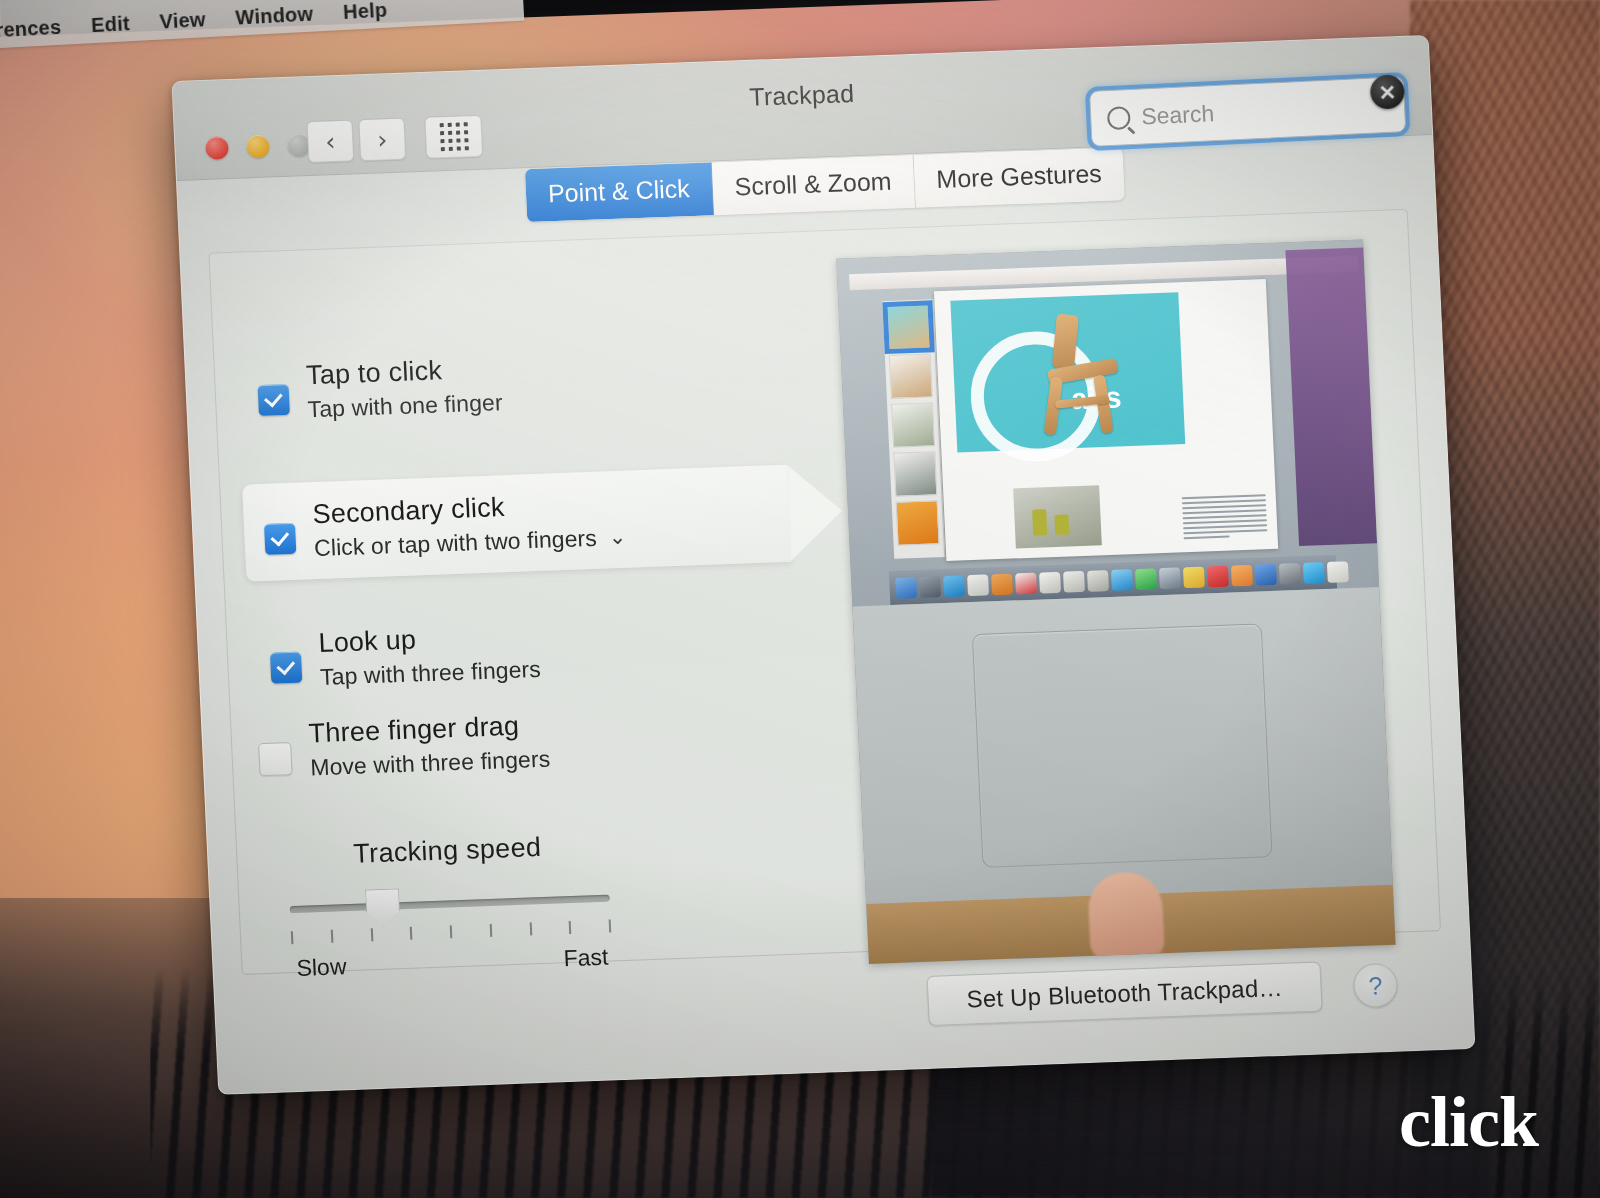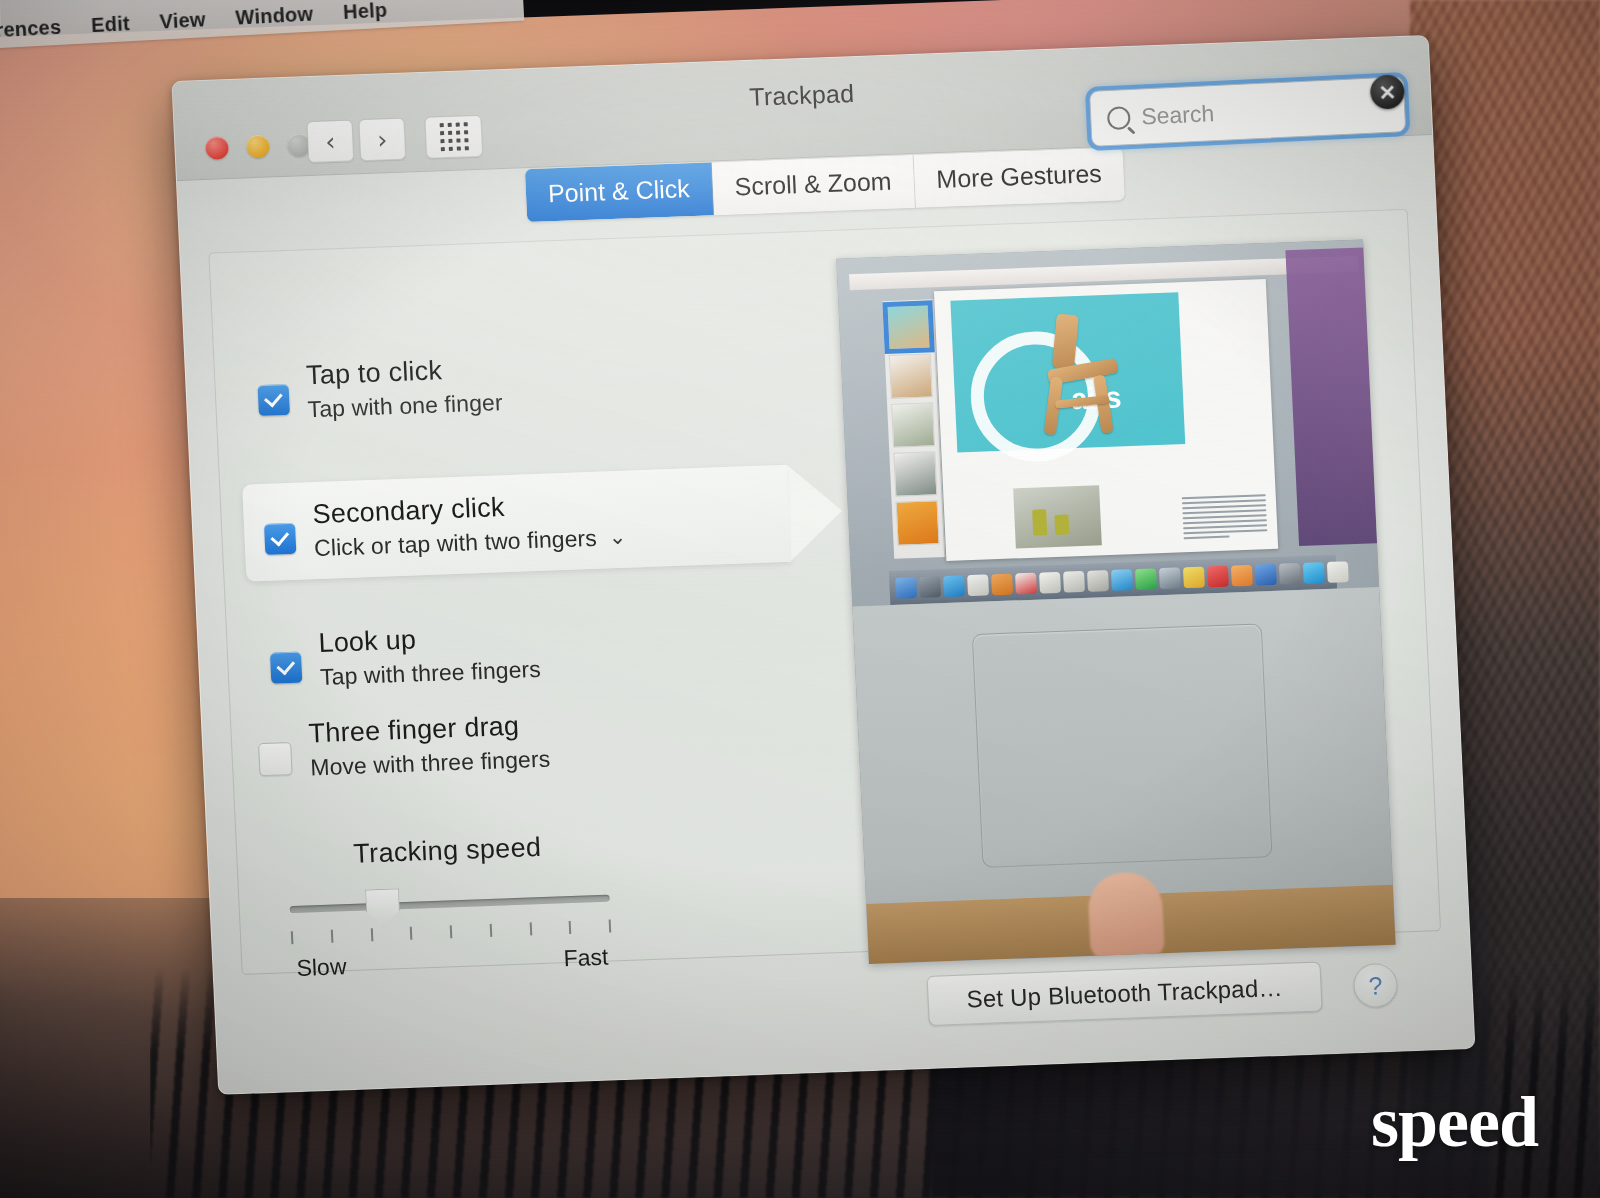--- a/index.html
+++ b/index.html
@@ -458,14 +458,14 @@
       <span id="search-placeholder">Search</span>
     </div>
     <div id="search-clear">
       <span>✕</span>
     </div>
   </div>
 
   <div id="vignette"></div>
   <div id="grain"></div>
 
-  <div id="watermark">speed</div>
+  <div id="watermark">click</div>
 </div>
 
 </body></html>

